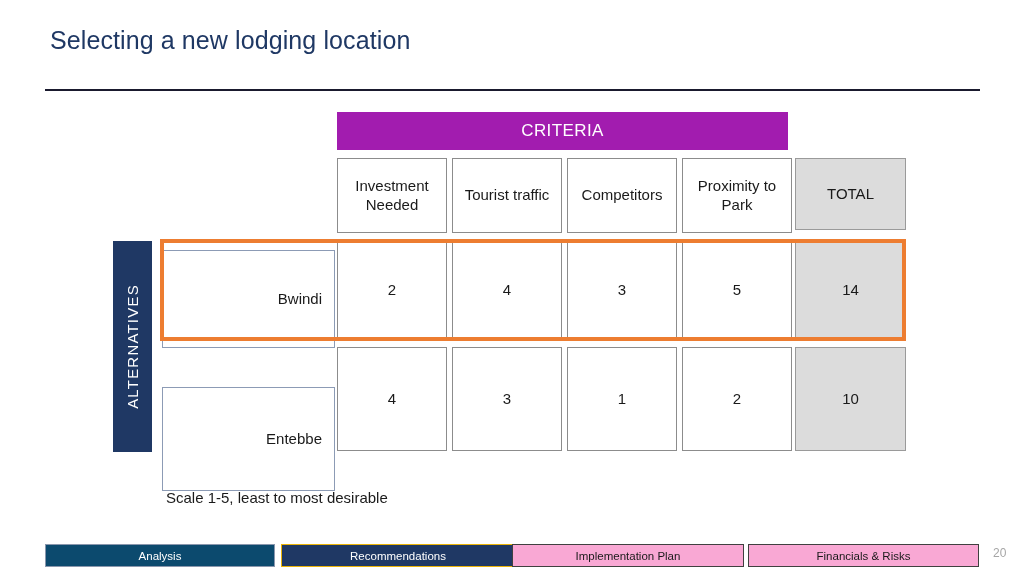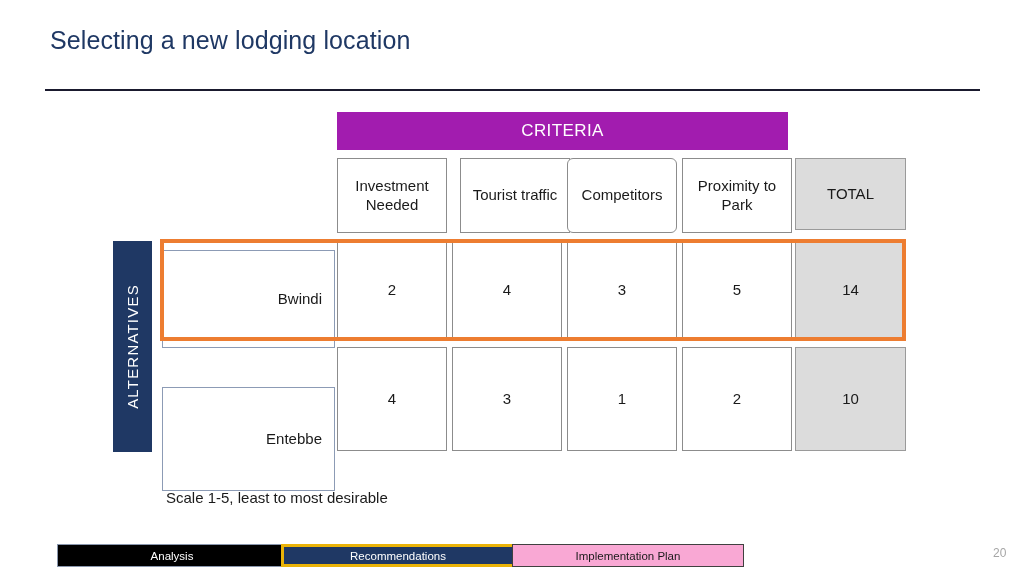--- a/index.html
+++ b/index.html
@@ -138,28 +138,27 @@
     position: absolute;
     top: 0;
     height: 23px;
     box-sizing: border-box;
     display: flex;
     align-items: center;
     justify-content: center;
     font-size: 11.5px;
   }
   .nav-btn.past {
-    background: #000000;
+    background: #0c4a6e;
     border: 1px solid #8A97AD;
     color: #ffffff;
-    margin-left: 12px;
   }
   .nav-btn.current {
     background: #1F3864;
-    border: 3px solid #eab308;
+    border: 1px solid #eab308;
     color: #ffffff;
   }
   .nav-btn.future {
     background: #f9a8d4;
     border: 1px solid #404040;
     color: #1a1a1a;
   }
   .page-number {
     position: absolute;
     left: 993px;
@@ -176,22 +175,22 @@
 
 <div class="matrix">
 
   <div class="criteria-banner">CRITERIA</div>
 
   <div class="alternatives-bar">
     <span>ALTERNATIVES</span>
   </div>
 
   <div class="cell" style="left:224px; top:46px; width:110px; height:75px;">Investment Needed</div>
-  <div class="cell" style="left:339px; top:46px; width:110px; height:75px;margin-left:8px;">Tourist traffic</div>
-  <div class="cell" style="left:454px; top:46px; width:110px; height:75px;border-radius:6px;">Competitors</div>
+  <div class="cell" style="left:339px; top:46px; width:110px; height:75px;">Tourist traffic</div>
+  <div class="cell" style="left:454px; top:46px; width:110px; height:75px;">Competitors</div>
   <div class="cell" style="left:569px; top:46px; width:110px; height:75px;">Proximity to Park</div>
   <div class="cell total-cell" style="left:682px; top:46px; width:111px; height:72px;">TOTAL</div>
 
   <div class="cell label-cell" style="left:49px; top:138px; width:173px; height:98px;">Bwindi</div>
   <div class="cell" style="left:224px; top:129px; width:110px; height:98px;">2</div>
   <div class="cell" style="left:339px; top:129px; width:110px; height:98px;">4</div>
   <div class="cell" style="left:454px; top:129px; width:110px; height:98px;">3</div>
   <div class="cell" style="left:569px; top:129px; width:110px; height:98px;">5</div>
   <div class="cell total-cell" style="left:682px; top:129px; width:111px; height:98px;">14</div>
 
@@ -204,15 +203,16 @@
 
   <div class="row-highlight"></div>
 </div>
 
 <div class="scale-note">Scale 1-5, least to most desirable</div>
 
 <div class="footer-nav">
   <div class="nav-btn past" style="left:0px; width:230px;">Analysis</div>
   <div class="nav-btn current" style="left:236px; width:234px;">Recommendations</div>
   <div class="nav-btn future" style="left:467px; width:232px;">Implementation Plan</div>
+  <div class="nav-btn future" style="left:703px; width:231px;">Financials &amp; Risks</div>
 </div>
 
 <div class="page-number">20</div>
 
 </body></html>

